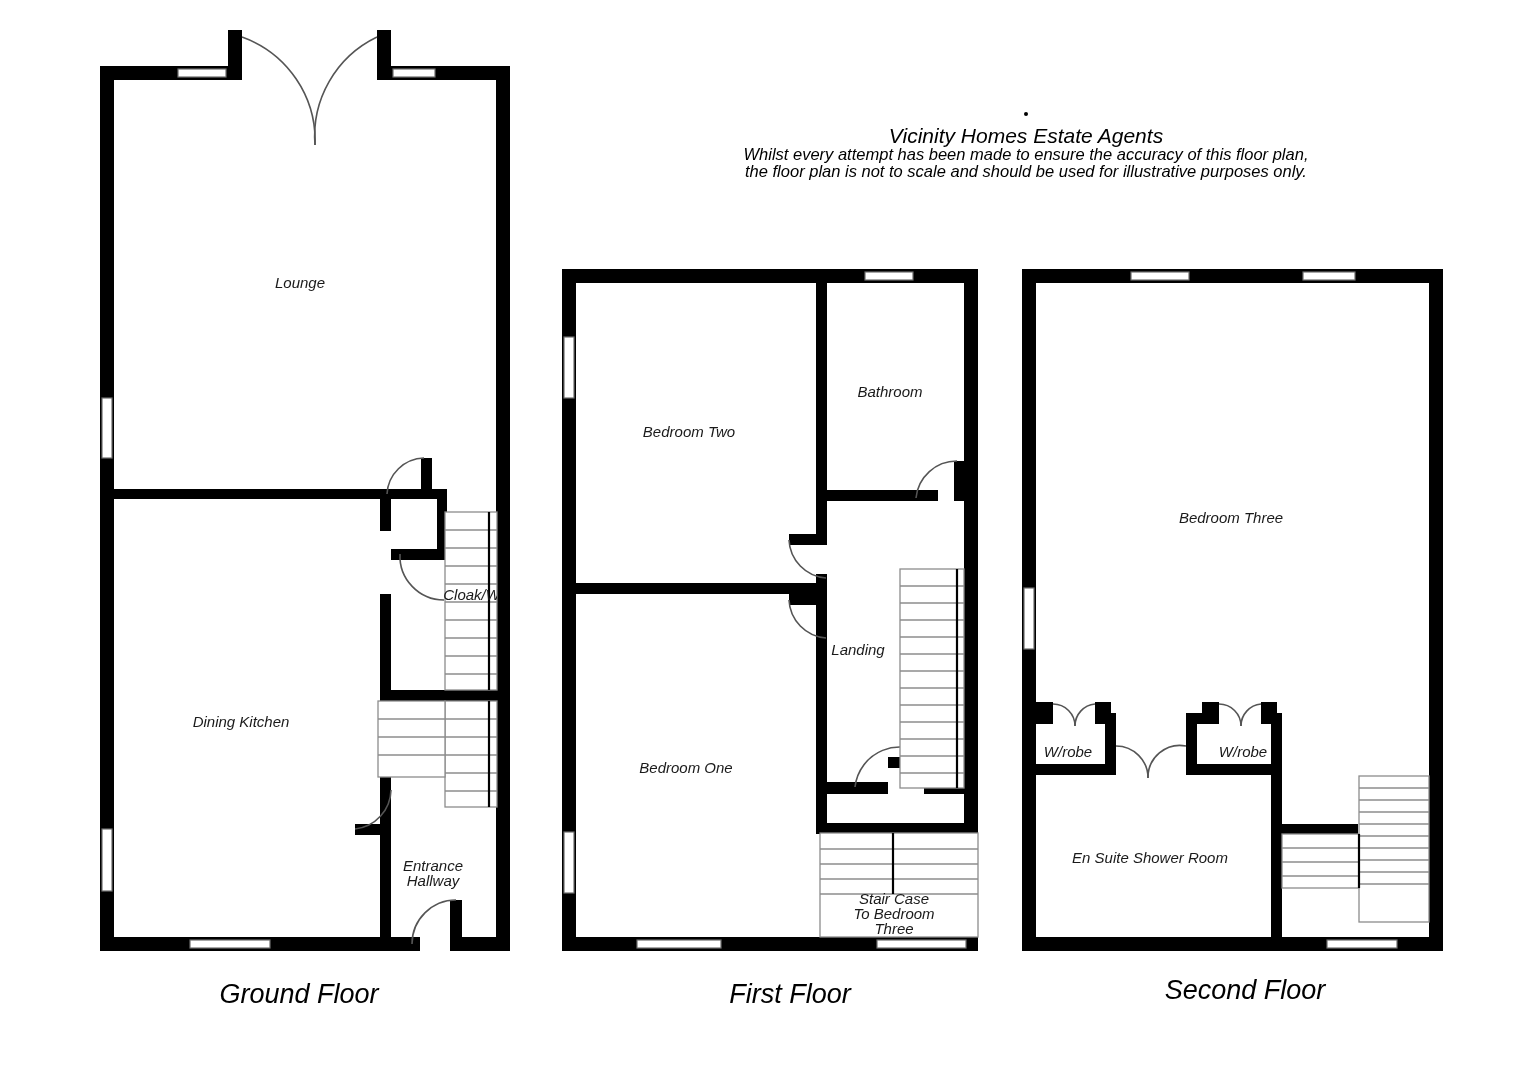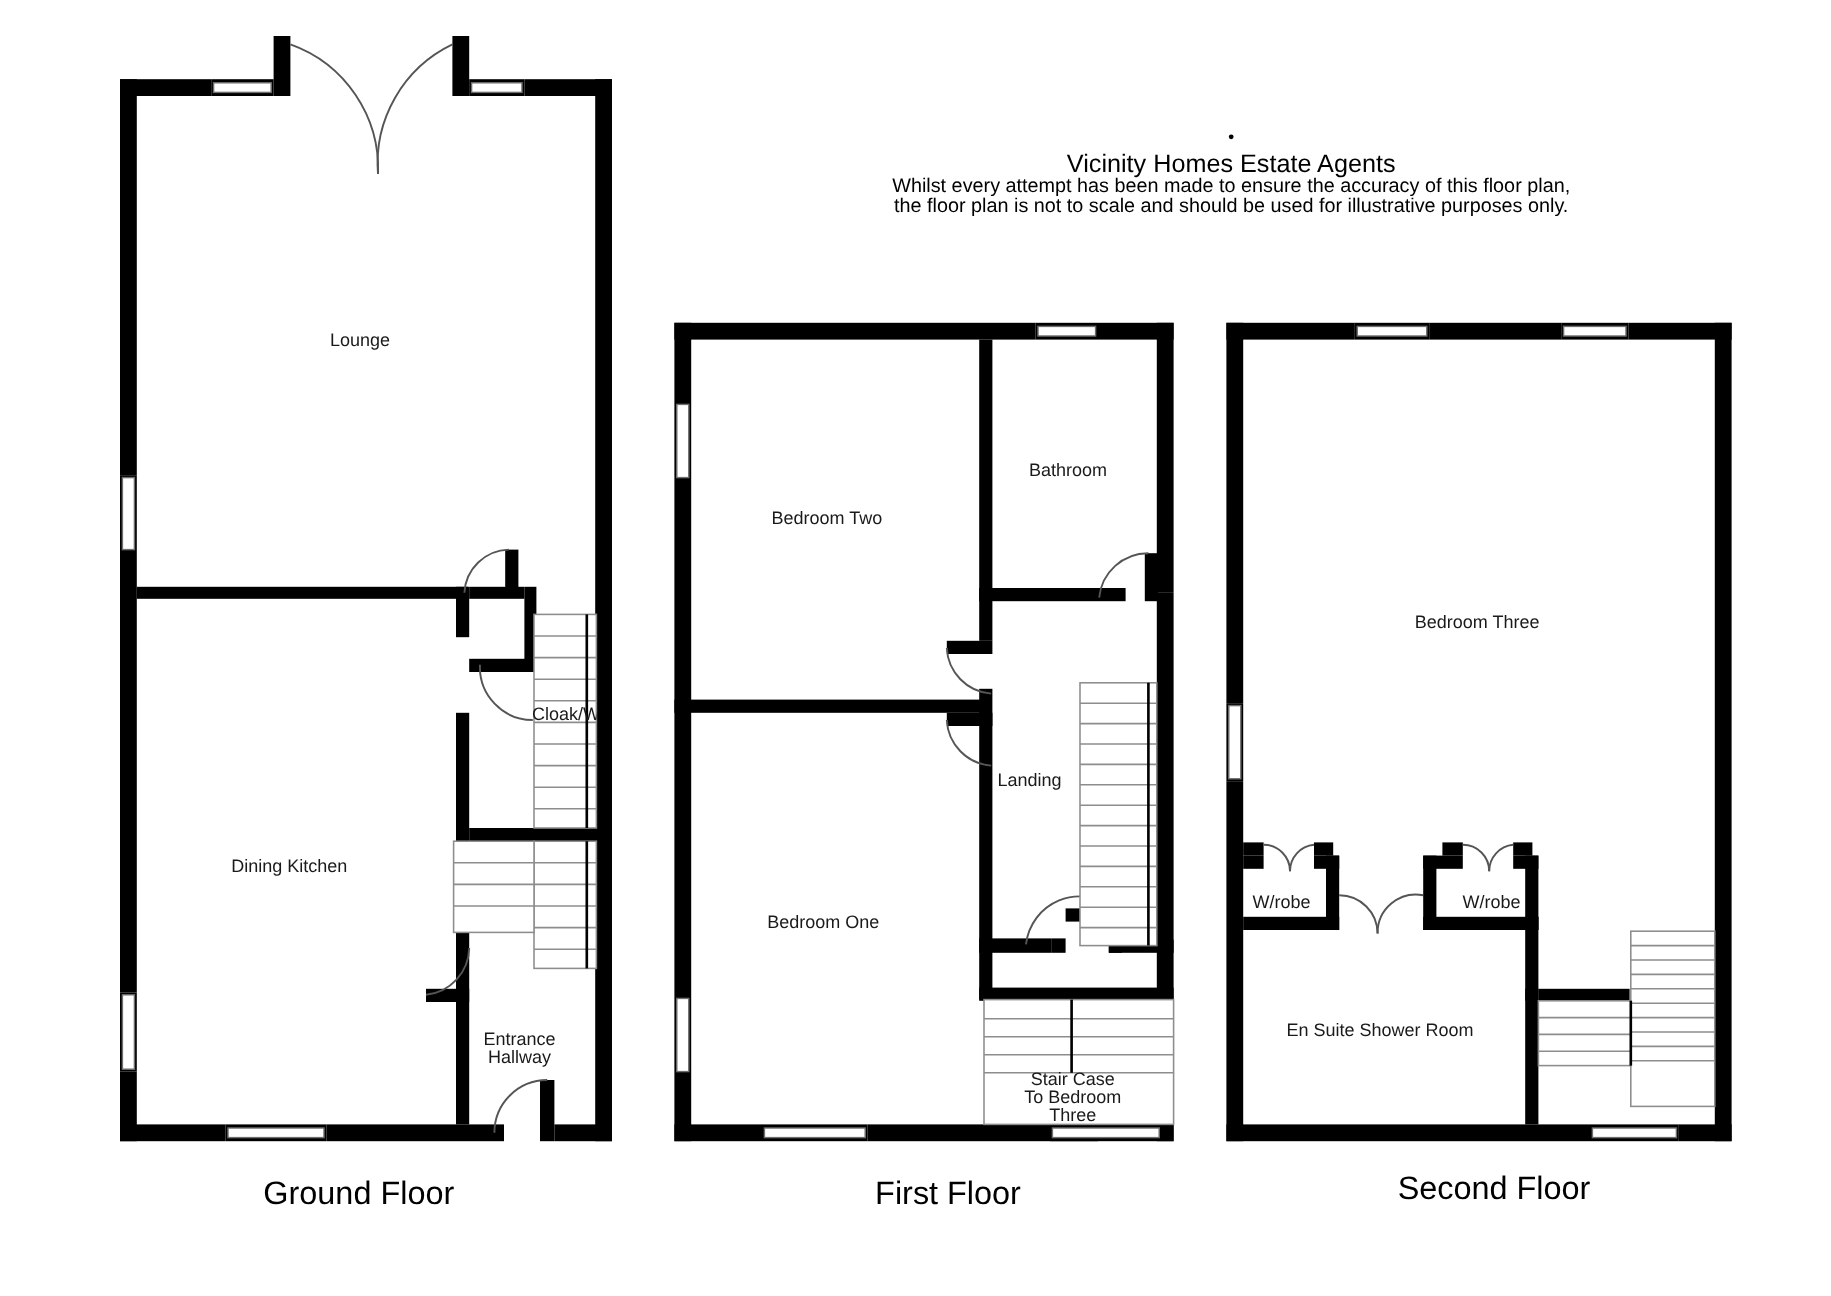--- a/index.html
+++ b/index.html
@@ -12,20 +12,21 @@
     height: 1080px;
     position: relative;
     font-family: "Liberation Sans", sans-serif;
     overflow: hidden;
   }
   #floorplan-root {
     position: absolute;
     left: 0; top: 0;
     width: 1526px;
     height: 1017px;
+    font-style: italic;
   }
   svg#plan {
     display: block;
     width: 1526px;
     height: 1080px;
   }
   .wall { fill: #000000; }
   .winframe { fill: #000000; }
   .winglass { fill: #ffffff; stroke: #6e6e6e; stroke-width: 1.2; }
   .swing { fill: none; stroke: #555555; stroke-width: 1.6; }

